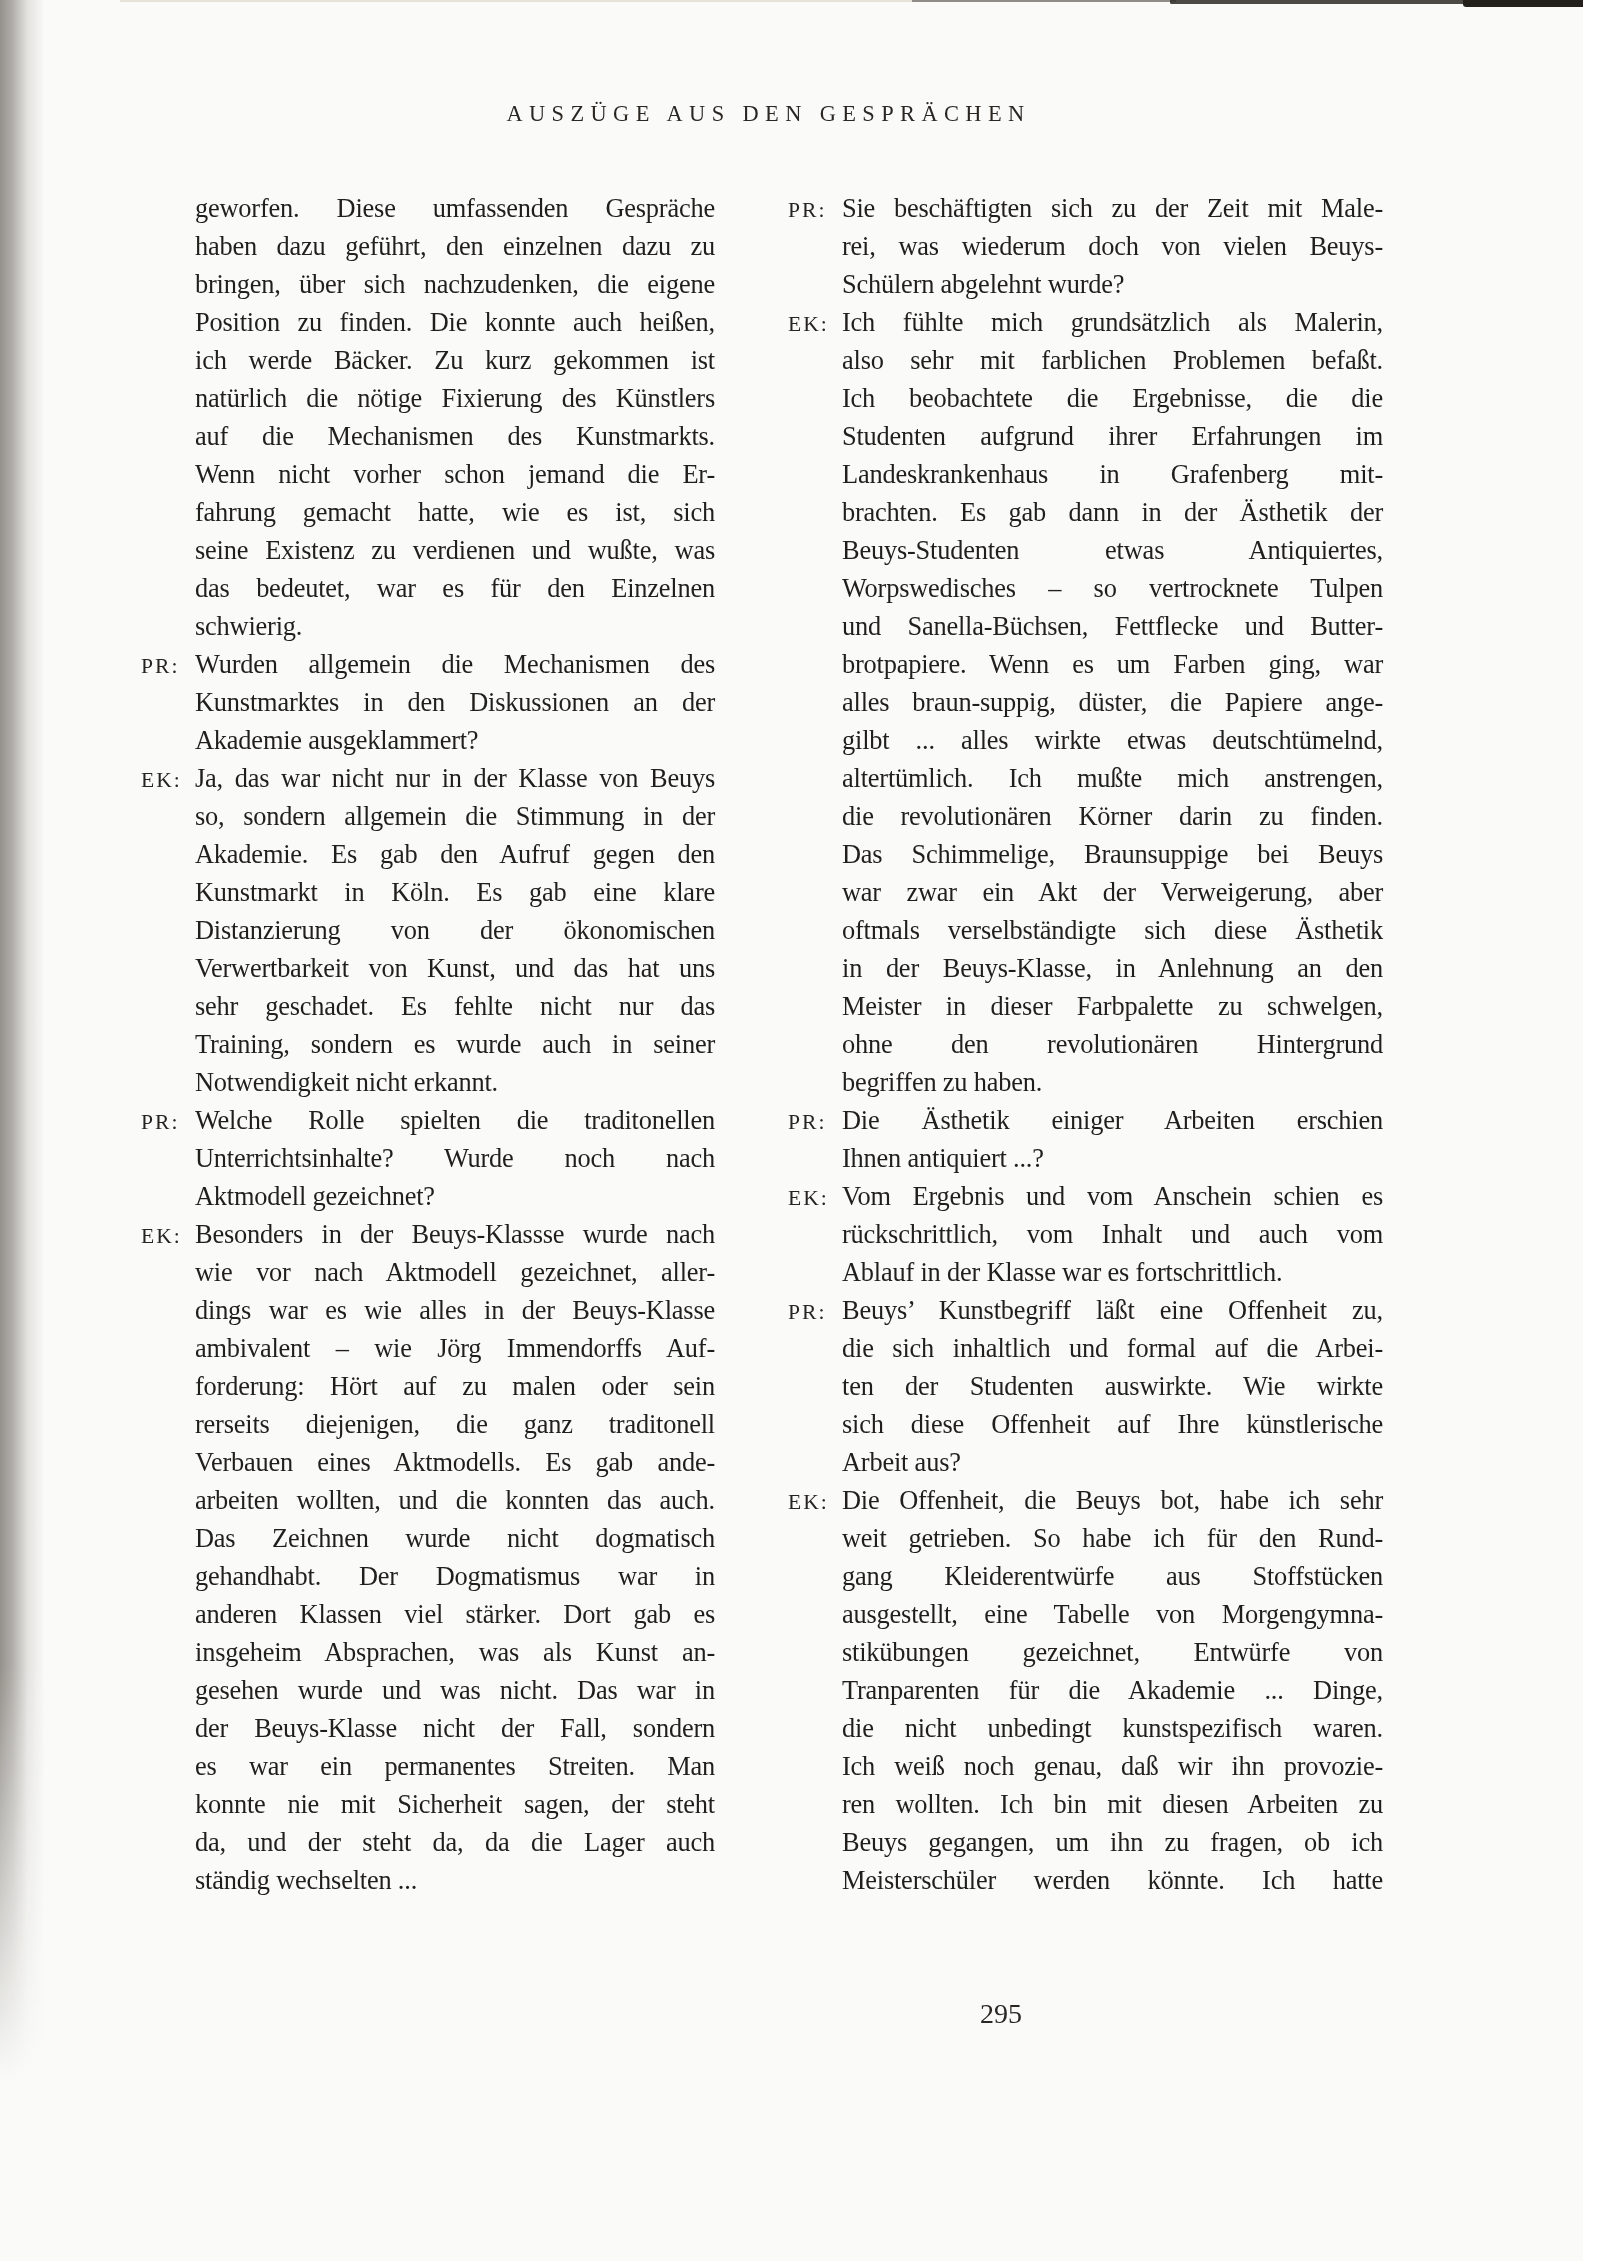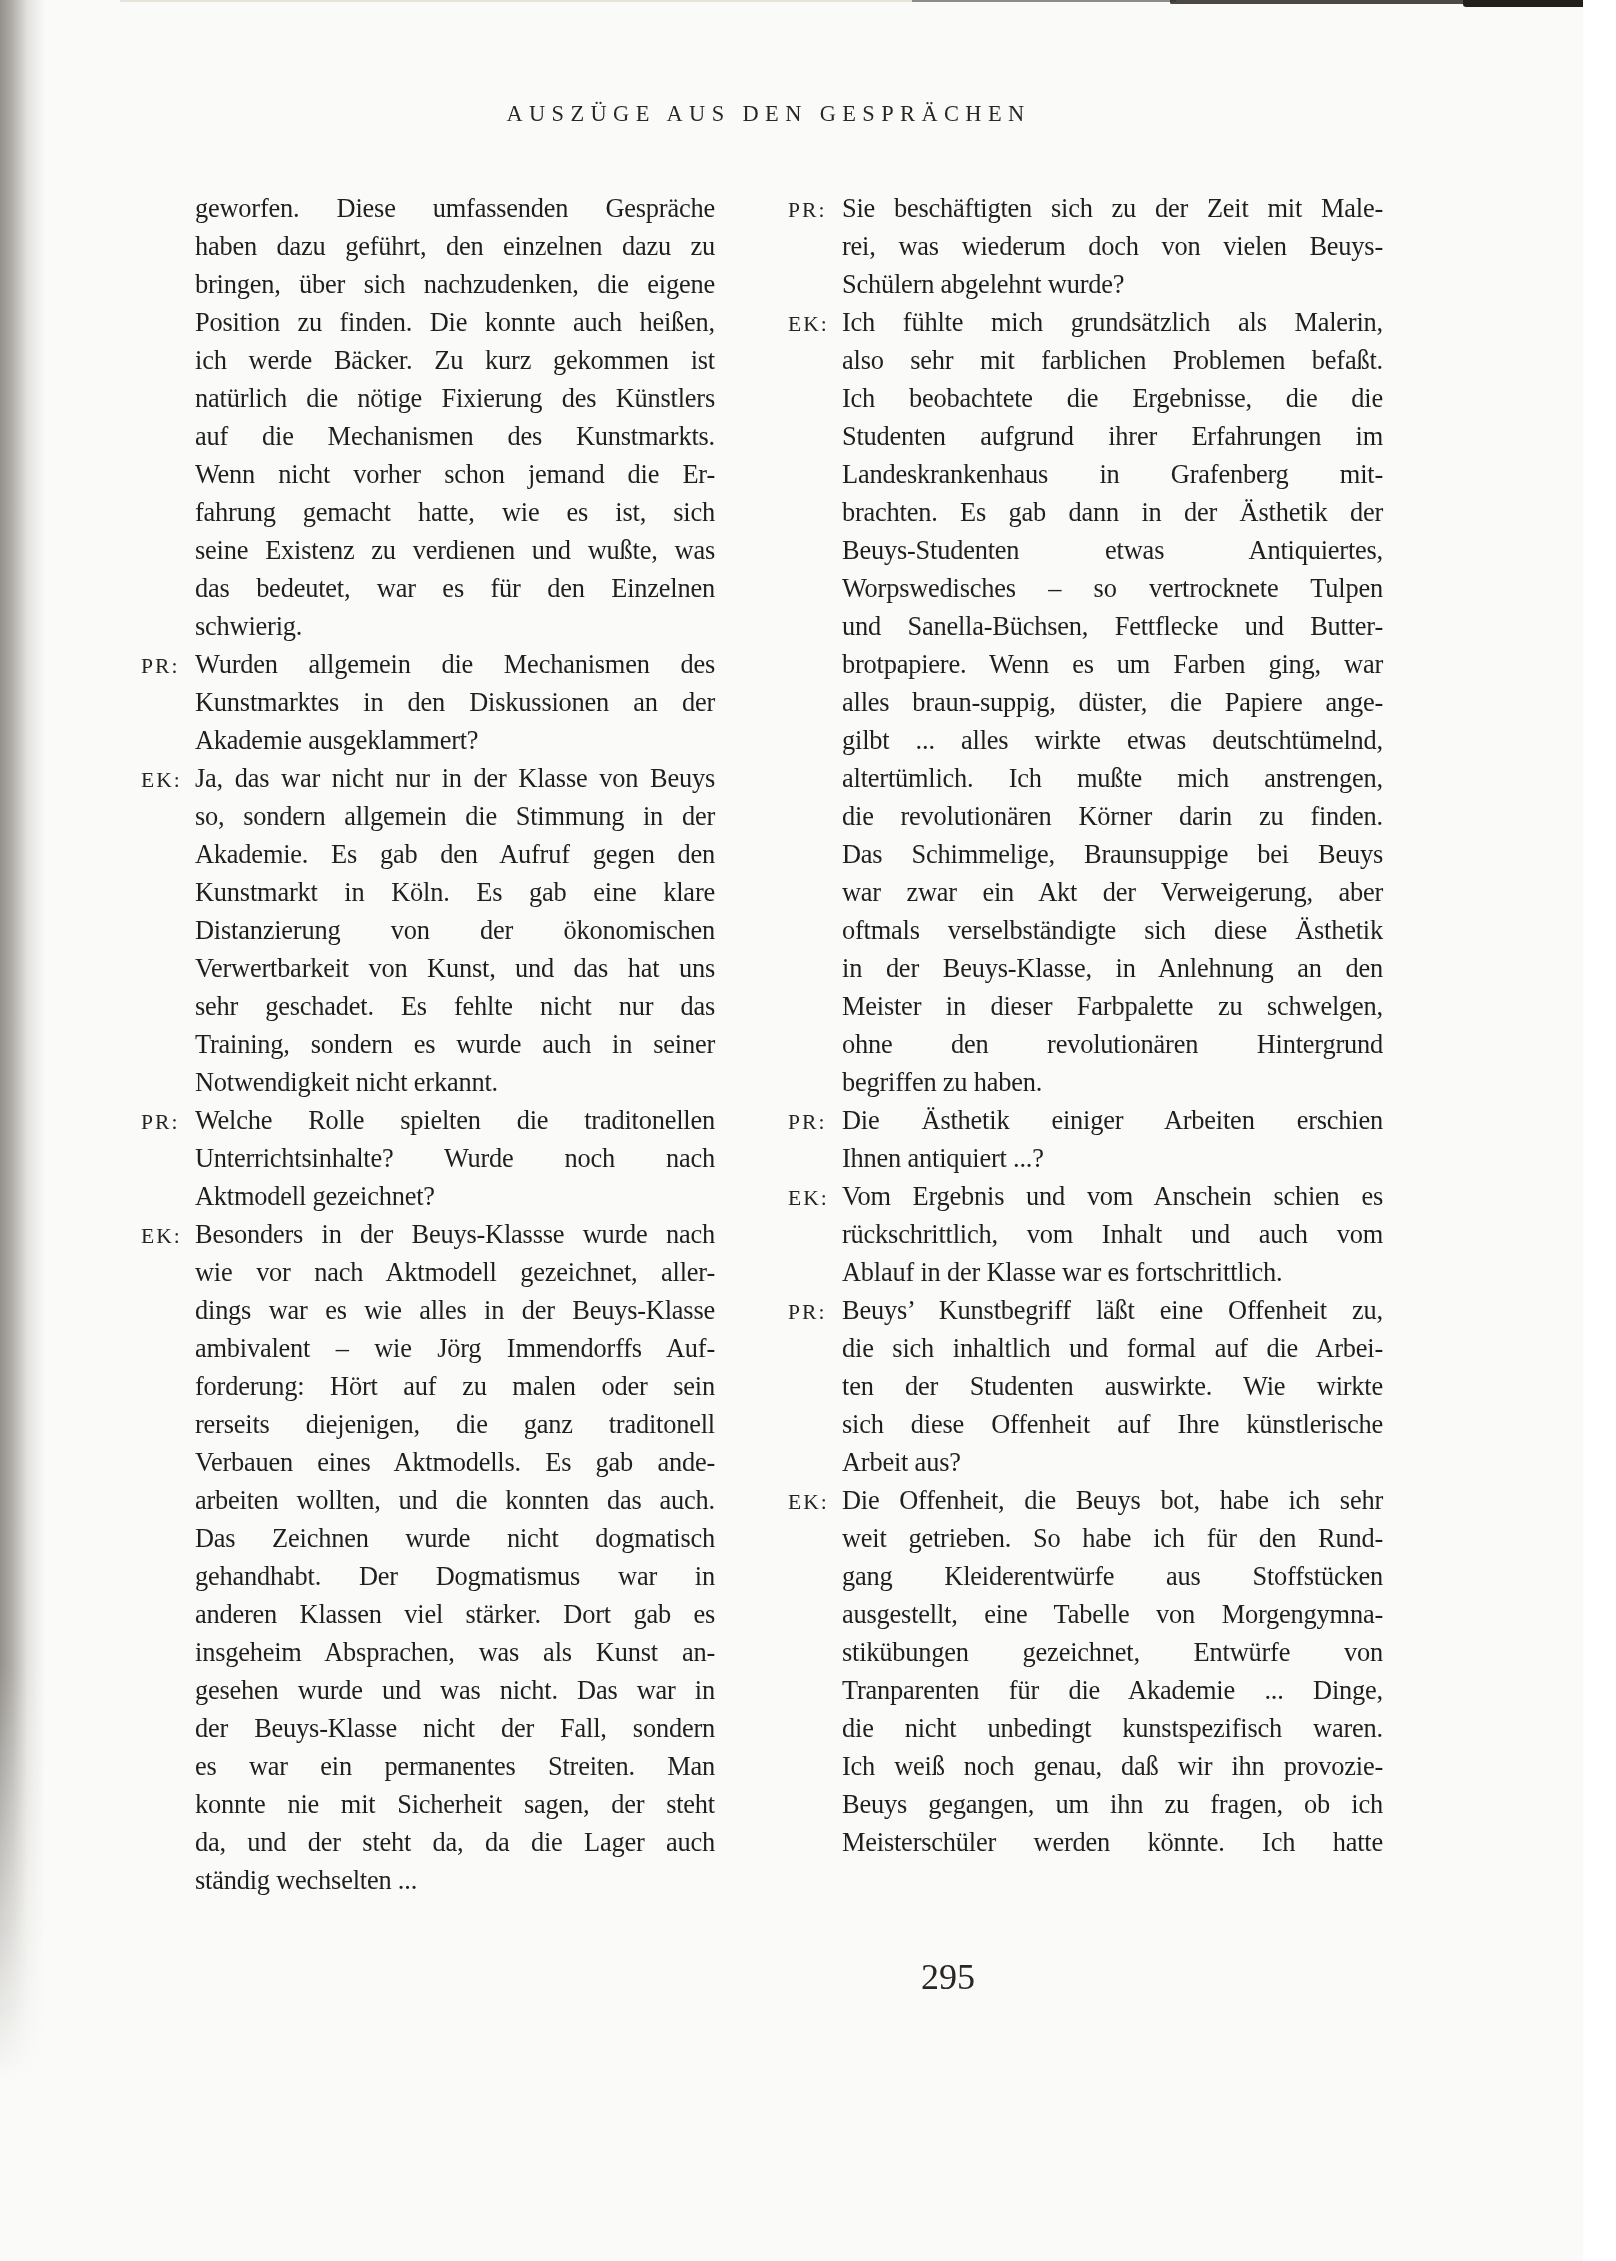--- a/index.html
+++ b/index.html
@@ -89,23 +89,23 @@
     position: absolute;
     left: -54px;
     top: 2.4px;
     font-size: 21.6px;
     letter-spacing: 2px;
     color: #262420;
   }
 
   
   .folio {
-    position: absolute; top: 1956px; left: 921px; width: 160px;
-    text-align: left;
-    font-size: 36px;
+    position: absolute; top: 1998px; left: 921px; width: 160px;
+    text-align: center;
+    font-size: 28px;
     color: #2a2723;
   }
 </style>
 </head>
 <body>
 
 <div class="page" style="--paper: #fafaf8; --ink: #211f1c;">
 
   <div class="left-band"></div>
   <div class="top-smudge"></div>
@@ -199,20 +199,21 @@
       <div class="line"><span>sich diese Offenheit auf Ihre künstlerische</span></div>
       <div class="line end"><span>Arbeit aus?</span></div>
       <div class="line"><span class="speaker">EK:</span><span>Die Offenheit, die Beuys bot, habe ich sehr</span></div>
       <div class="line"><span>weit getrieben. So habe ich für den Rund-</span></div>
       <div class="line"><span>gang Kleiderentwürfe aus Stoffstücken</span></div>
       <div class="line"><span>ausgestellt, eine Tabelle von Morgengymna-</span></div>
       <div class="line"><span>stikübungen gezeichnet, Entwürfe von</span></div>
       <div class="line"><span>Tranparenten für die Akademie ... Dinge,</span></div>
       <div class="line"><span>die nicht unbedingt kunstspezifisch waren.</span></div>
       <div class="line"><span>Ich weiß noch genau, daß wir ihn provozie-</span></div>
+      <div class="line"><span>ren wollten. Ich bin mit diesen Arbeiten zu</span></div>
       <div class="line"><span>Beuys gegangen, um ihn zu fragen, ob ich</span></div>
       <div class="line"><span>Meisterschüler werden könnte. Ich hatte</span></div>
     </div>
 
   <div class="folio">295</div>
 
 </div>
 
 
 </body></html>

